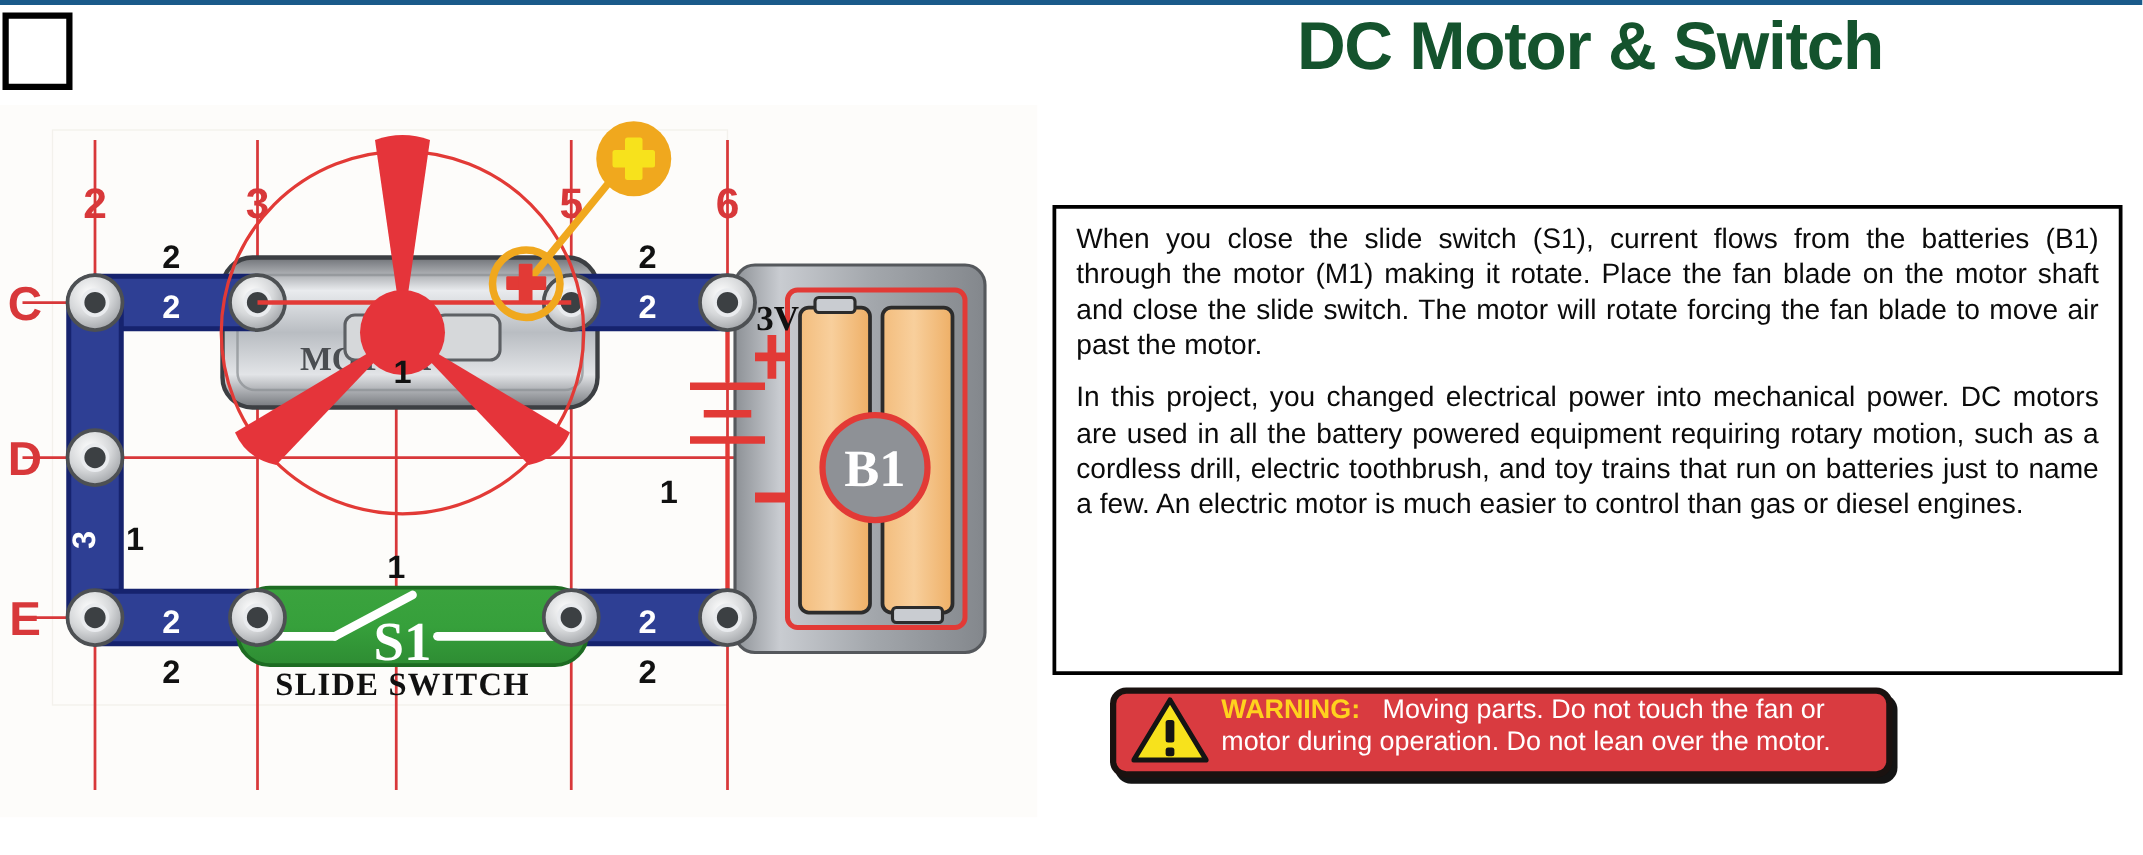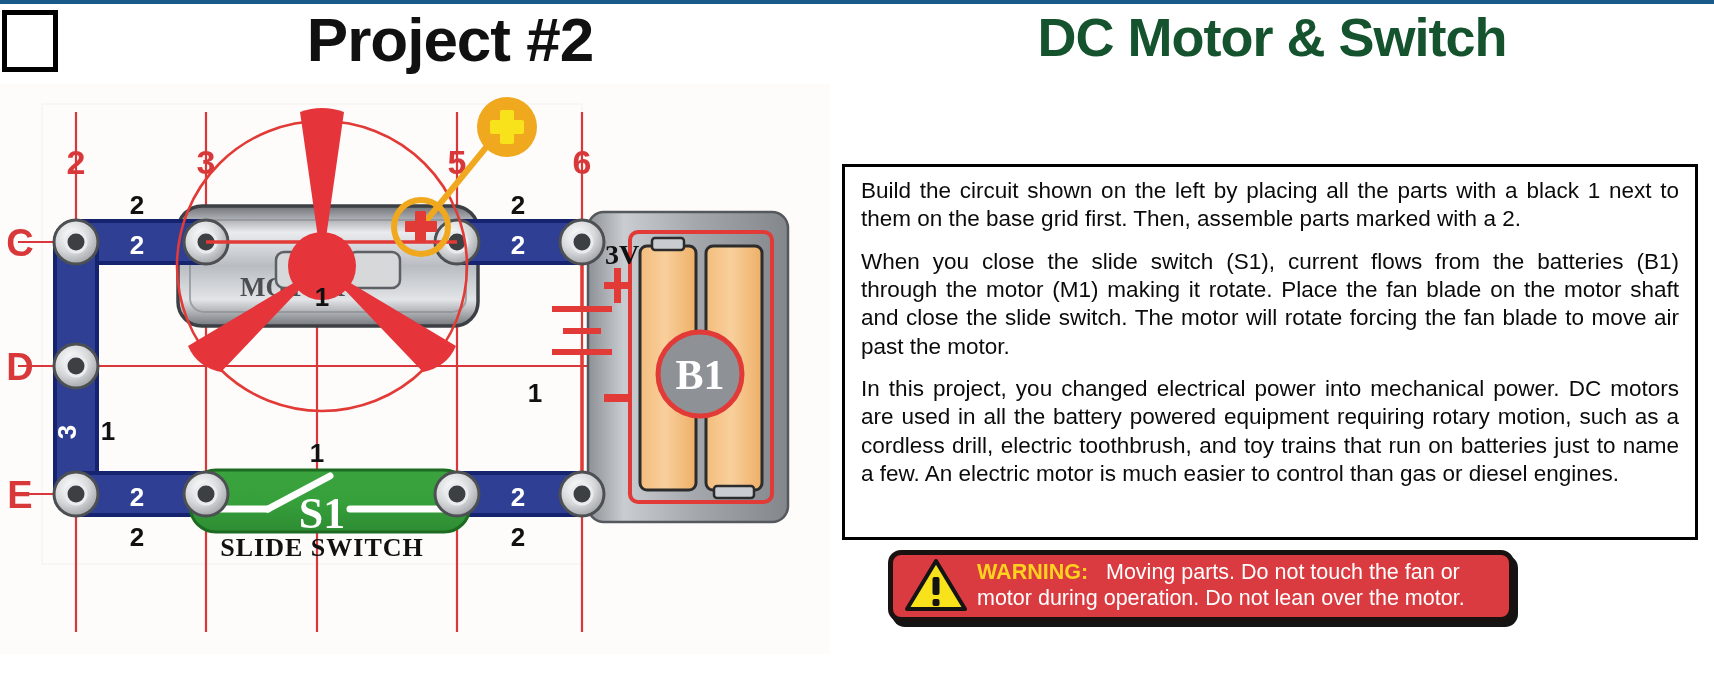--- a/index.html
+++ b/index.html
@@ -114,21 +114,20 @@
   #warning-banner {
     position: absolute;
     left: 58px; top: 546px;
     width: 626px; height: 72px;
     background: #d93b40;
     border: 5px solid #1a1210;
     border-radius: 13px;
     box-sizing: border-box;
     box-shadow: 4px 5px 0 rgba(0,0,0,0.92);
     display: flex;
-    align-items: center;
     padding: 0 10px 0 12px;
   }
   #warn-triangle { flex: 0 0 auto; margin-right: 10px; margin-top: 2px; }
   #warning-text {
     font-family: "Liberation Sans", sans-serif;
     font-size: 21.5px;
     line-height: 1.2;
     color: #ffffff;
   }
   #warning-text .wlabel {
@@ -138,21 +137,20 @@
 </style>
 </head>
 <body>
 
 <div class="top-rule"></div>
 
 <div id="left-pane">
 
   <div id="checkbox-square"></div>
 
-  <div id="project-title">Project #2</div>
 
   <div id="circuit">
     <svg width="830" height="570" viewBox="0 0 830 570" xmlns="http://www.w3.org/2000/svg">
       <defs>
         <linearGradient id="gMotor" x1="0" y1="0" x2="0" y2="1">
           <stop offset="0%" stop-color="#6f7277"></stop>
           <stop offset="22%" stop-color="#e9ebee"></stop>
           <stop offset="50%" stop-color="#b9bdc2"></stop>
           <stop offset="78%" stop-color="#e2e4e7"></stop>
           <stop offset="100%" stop-color="#75787d"></stop>
@@ -372,21 +370,20 @@
     </svg>
   </div>
 </div>
 
 <div id="right-pane">
 
   <div id="dc-title">DC Motor &amp; Switch</div>
 
 
   <div id="instructions-box">
-    <p>Build the circuit shown on the left by placing all the parts with a black 1 next to them on the base grid first.  Then, assemble parts marked with a 2.</p>
     <p>When you close the slide switch (S1), current flows from the batteries (B1) through the motor (M1) making it rotate.  Place the fan blade on the motor shaft and close the slide switch.  The motor will rotate forcing the fan blade to move air past the motor.</p>
     <p>In this project, you changed electrical power into mechanical power.  DC motors are used in all the battery powered equipment requiring rotary motion, such as a cordless drill, electric toothbrush, and toy trains that run on batteries just to name a few.  An electric motor is much easier to control than gas or diesel engines.</p>
   </div>
 
   <div id="warning-banner">
     <span id="warn-triangle">
       <svg width="62" height="54" viewBox="0 0 62 54" xmlns="http://www.w3.org/2000/svg">
         <polygon points="31,3 60,51 2,51" fill="#f7e21c" stroke="#141414" stroke-width="4" stroke-linejoin="round"></polygon>
         <rect x="27.5" y="19" width="7" height="18" rx="2" fill="#141414"></rect>
         <rect x="27.5" y="41" width="7" height="7" rx="2" fill="#141414"></rect>

